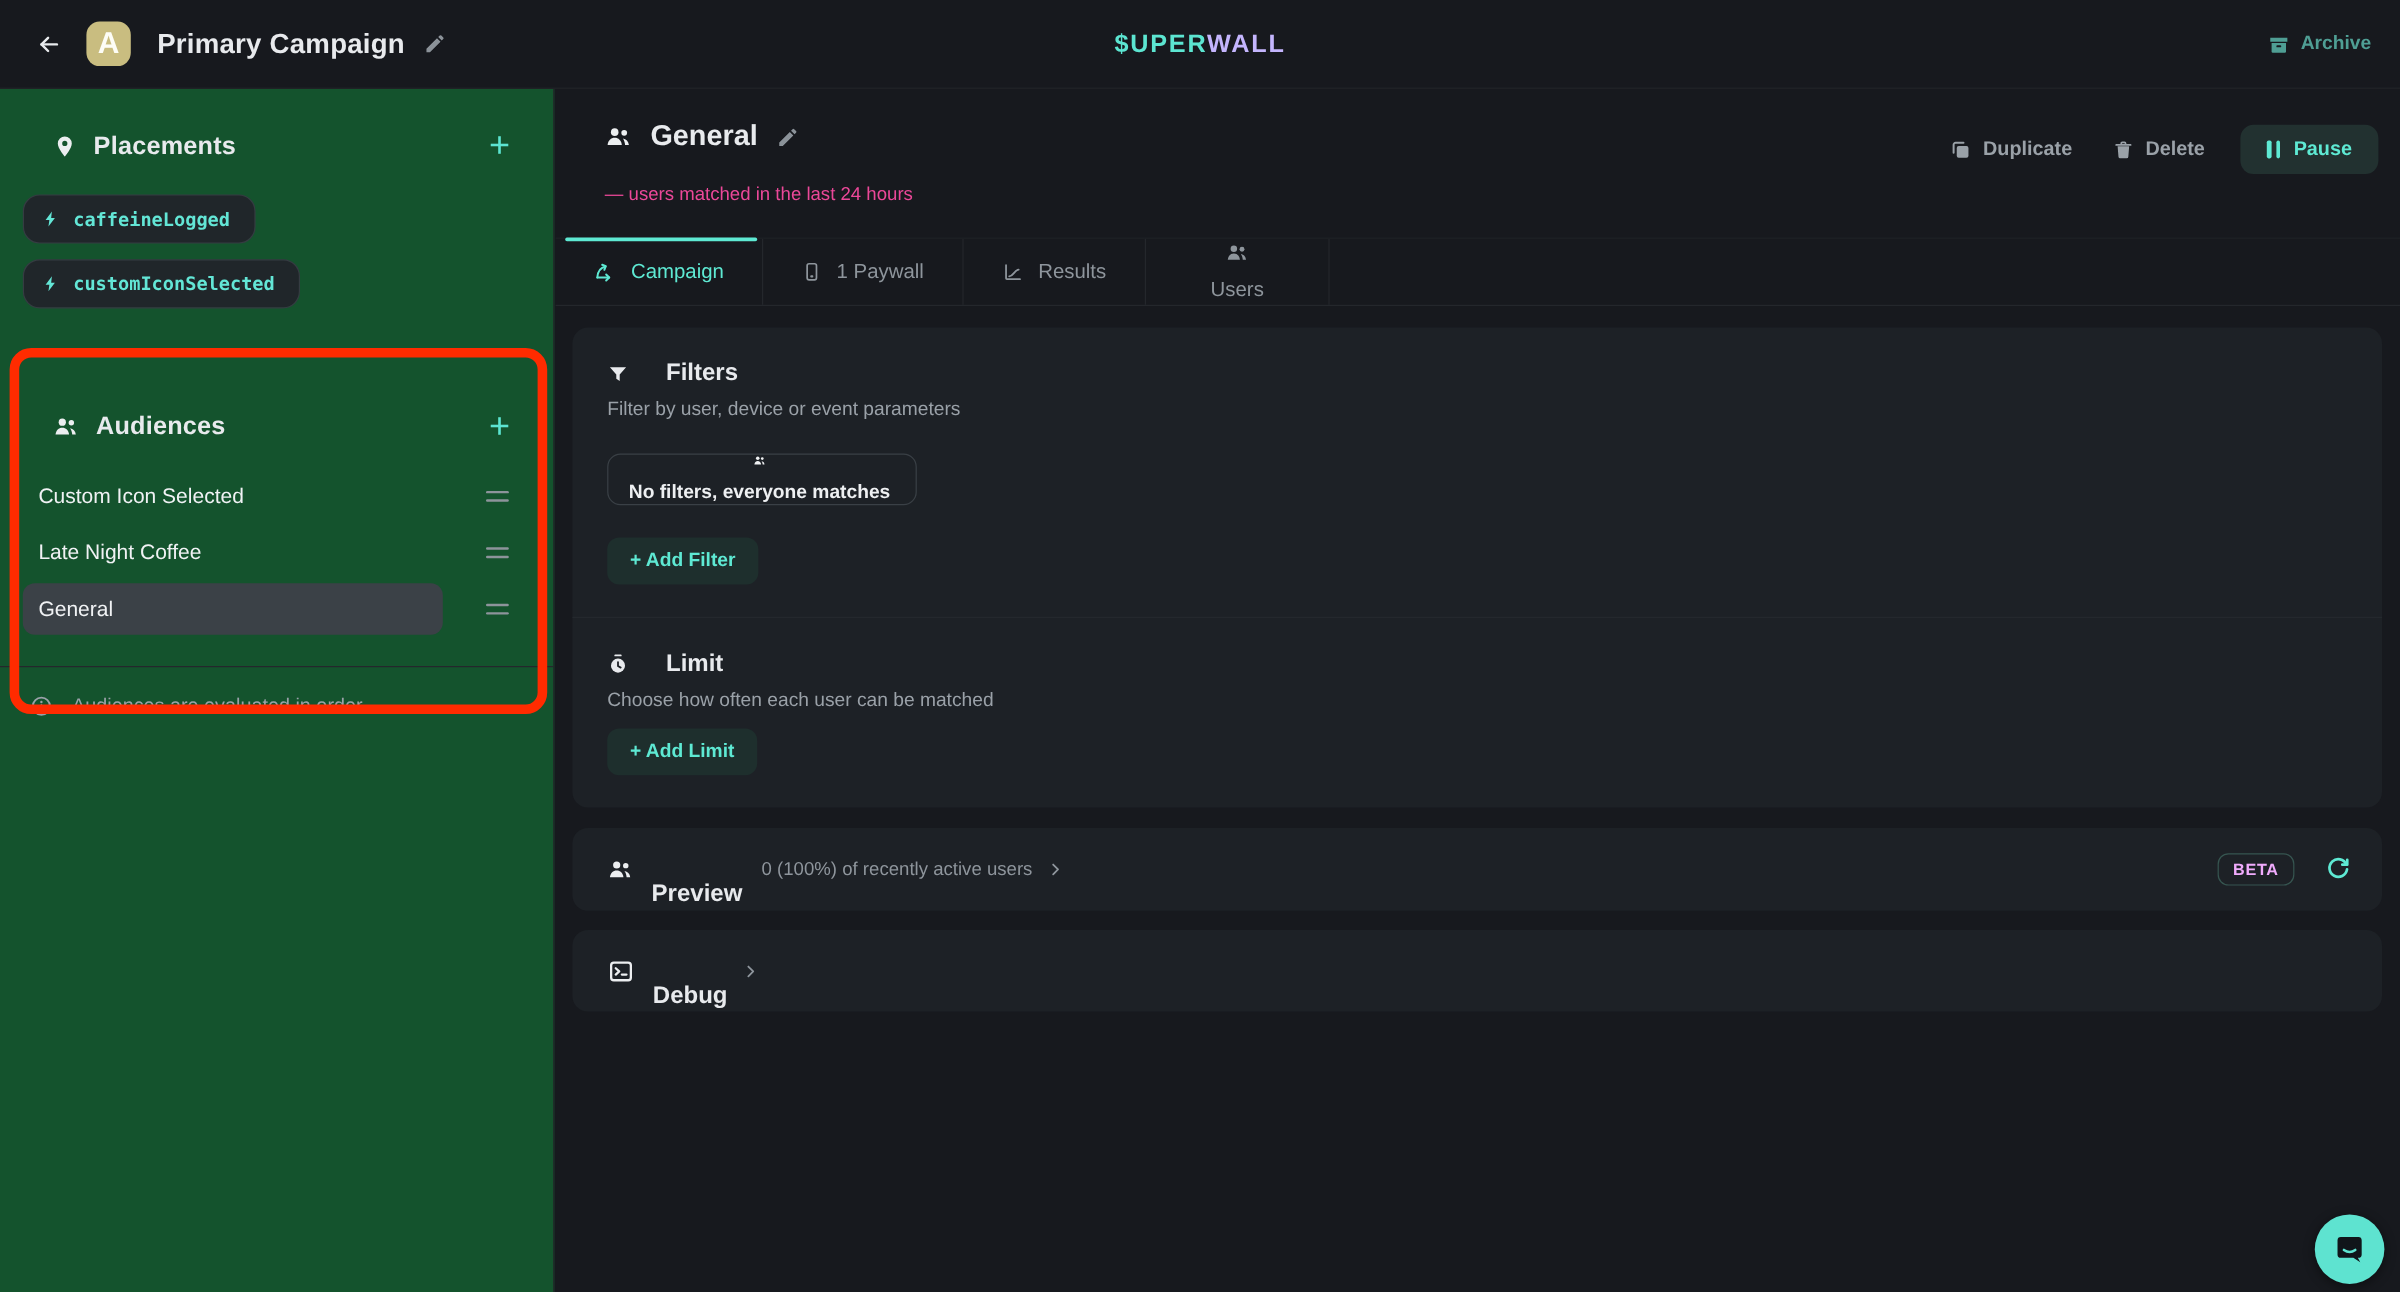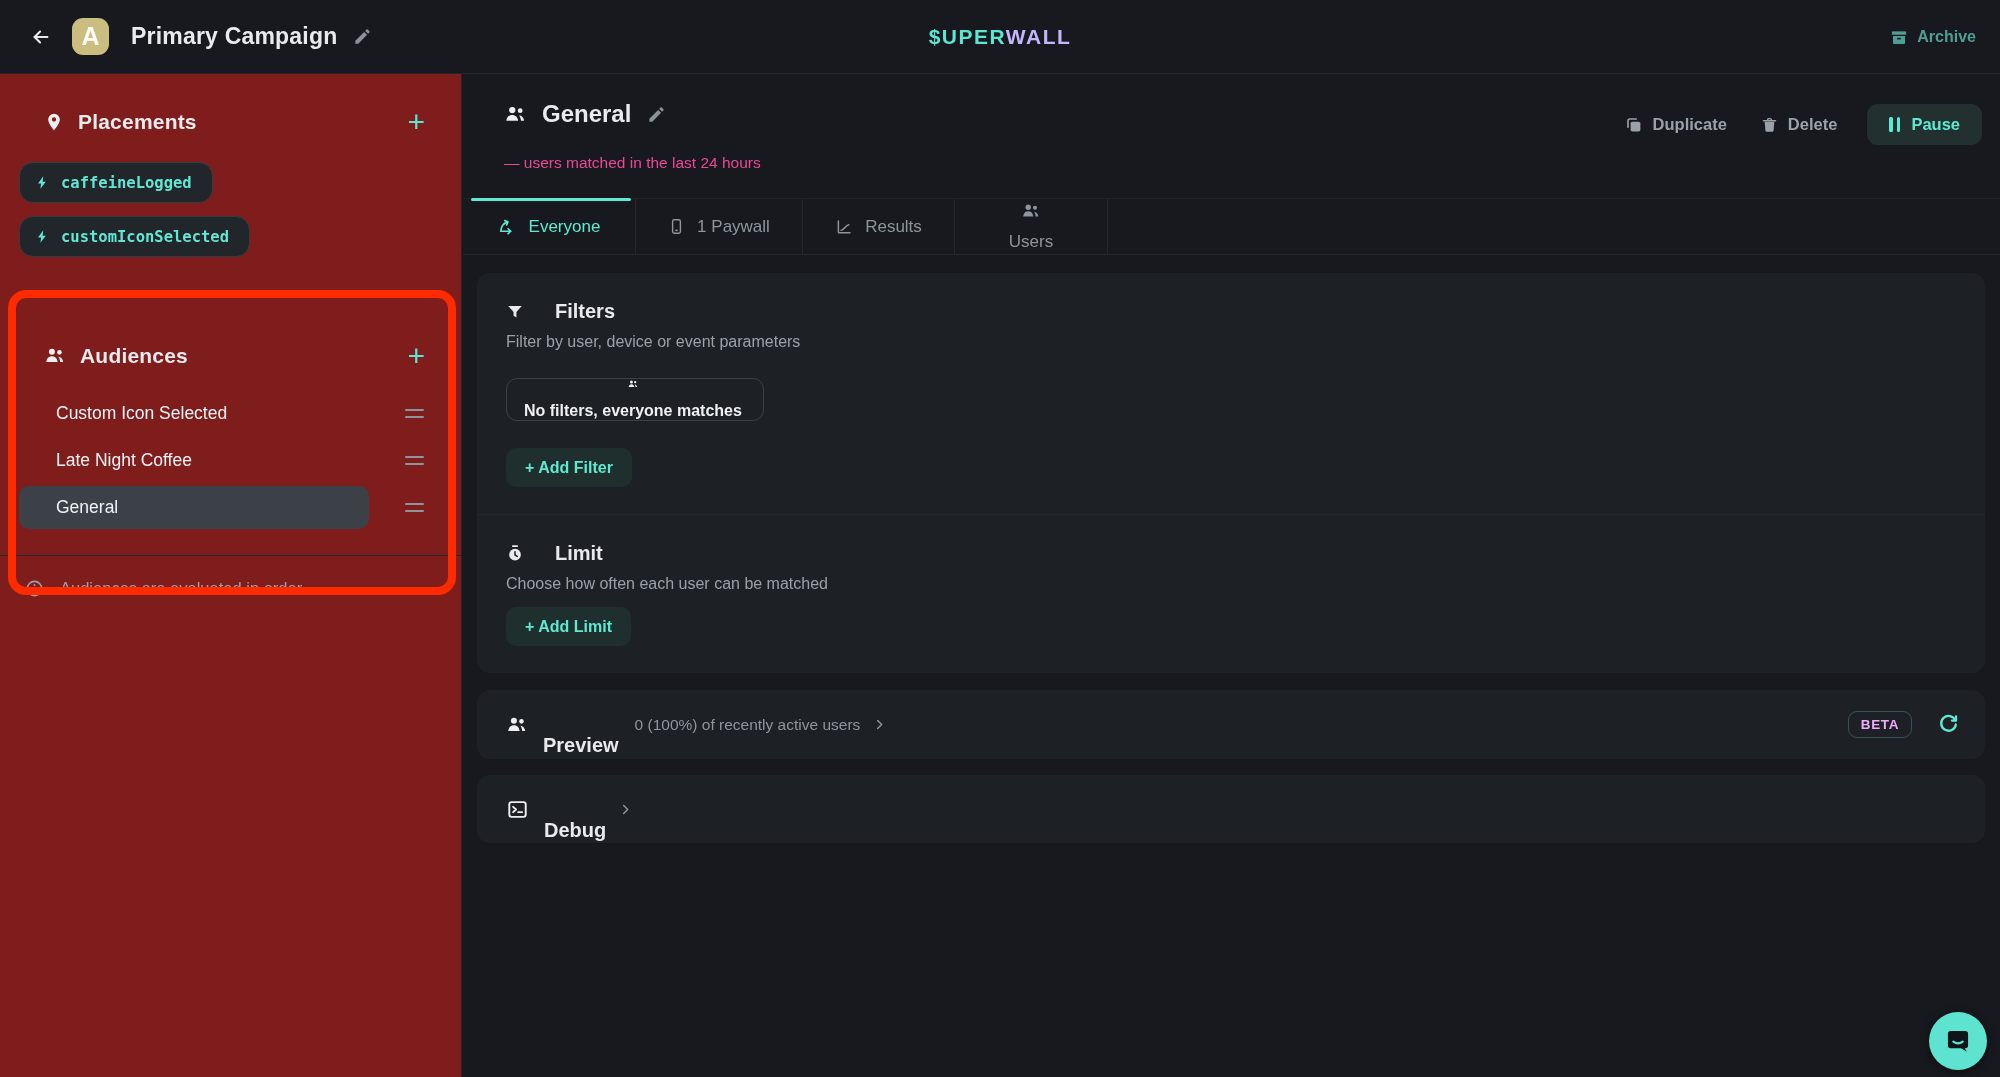--- a/index.html
+++ b/index.html
@@ -29,41 +29,41 @@
   .logo { position:absolute; left:50%; transform:translateX(-50%);
     font-size:21px; font-weight:800; letter-spacing:1.5px; white-space:nowrap; }
   .logo .teal { color:#5ce5d1; }
   .logo .white { color:#c4b5fd; }
   .archive-btn { margin-left:auto; display:flex; align-items:center; gap:9px;
     color:#4f9e94; font-size:16px; font-weight:700; cursor:pointer; }
 
   
   .sidebar {
     position:absolute; top:74px; left:0; width:462px; bottom:0;
-    border-right:1px solid #222529; background:#7f1d1d;
+    border-right:1px solid #222529; background:#14532d;
   }
   .side-header { display:flex; align-items:center; margin:0 36px 0 44px; height:36px; }
   .side-header .hicon { color:#eceef0; margin-right:14px; }
   .side-header .htitle { font-size:21px; font-weight:700; letter-spacing:.2px; }
   .plus-btn { margin-left:auto; color:#5ce5d1; font-size:30px; font-weight:400;
     line-height:28px; cursor:pointer; }
   .placements-block { padding-top:30px; }
   .chip-list { margin:22px 0 0 19px; }
   .event-chip {
     display:inline-flex; align-items:center; gap:11px; height:41px;
     padding:0 20px 0 15px; margin-bottom:13px; cursor:pointer;
     background:#20262a; border:1px solid #353c42; border-radius:14px;
     color:#63e6d6; font-family:"DejaVu Sans Mono", monospace; font-size:15.5px; font-weight:700;
     clear:both; float:left;
   }
   .chip-list::after { content:""; display:block; clear:both; }
   .audiences-block { padding-top:68px; }
   .aud-list { margin-top:16px; }
   .aud-item { position:relative; height:47px; display:flex; align-items:center;
-    padding-left:56px; cursor:pointer; }
+    padding-left:32px; cursor:pointer; }
   .aud-item .aud-label { font-size:17.5px; font-weight:500; color:#f0f2f4; }
   .aud-item.selected::before { content:""; position:absolute; left:19px; right:92px; top:2px; bottom:2px;
     background:#3b4147; border-radius:10px; z-index:0; }
   .aud-item .aud-label { position:relative; z-index:1; }
   .drag-handle { position:absolute; right:37px; top:50%; transform:translateY(-50%);
     display:flex; flex-direction:column; gap:5px; cursor:grab; z-index:1; }
   .drag-handle i { display:block; width:19px; height:2.4px; background:#8d949b; border-radius:2px; }
   .side-divider { margin-top:24px; border-top:1px solid #24272c; }
   .side-note { display:flex; align-items:center; gap:16px; height:64px; padding-left:25px;
     color:#9aa1a8; font-size:16.5px; }
@@ -302,21 +302,21 @@
   <nav class="tabstrip">
     <div class="tab tab-everyone active">
       <span class="ticon">
         <svg width="19" height="19" viewBox="0 0 24 24" fill="none" stroke="currentColor" stroke-width="2.1" stroke-linecap="round" stroke-linejoin="round">
             <path d="M3.5 18h12.5"></path>
             <path d="M12.8 14.8 16 18l-3.2 3.2"></path>
             <path d="M3.5 18c.4-7 4-10.6 8.6-11.6"></path>
             <path d="M8.6 4.6l3.8 1.5-1.5 3.8"></path>
           </svg>
       </span>
-      <span>Everyone</span>
+      <span>Campaign</span>
     </div>
     <div class="tab tab-paywall">
       <span class="ticon">
         <svg width="17" height="19" viewBox="0 0 24 24" fill="none" stroke="currentColor" stroke-width="2">
             <rect x="6.5" y="2.5" width="11" height="19" rx="2.4"></rect>
             <rect x="10.2" y="16.2" width="3.6" height="2.4" rx="1" fill="currentColor" stroke="none"></rect>
           </svg>
       </span>
       <span>1 Paywall</span>
     </div>

